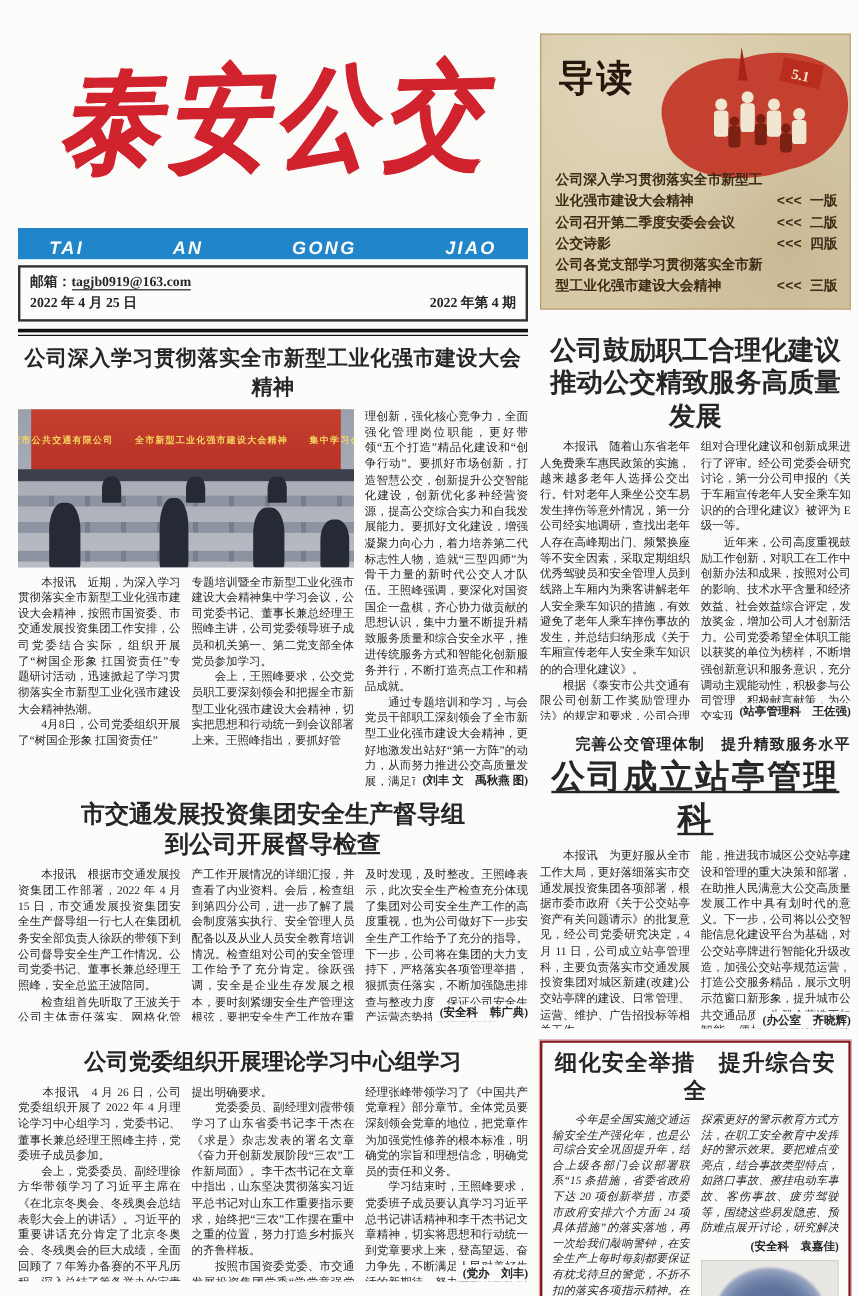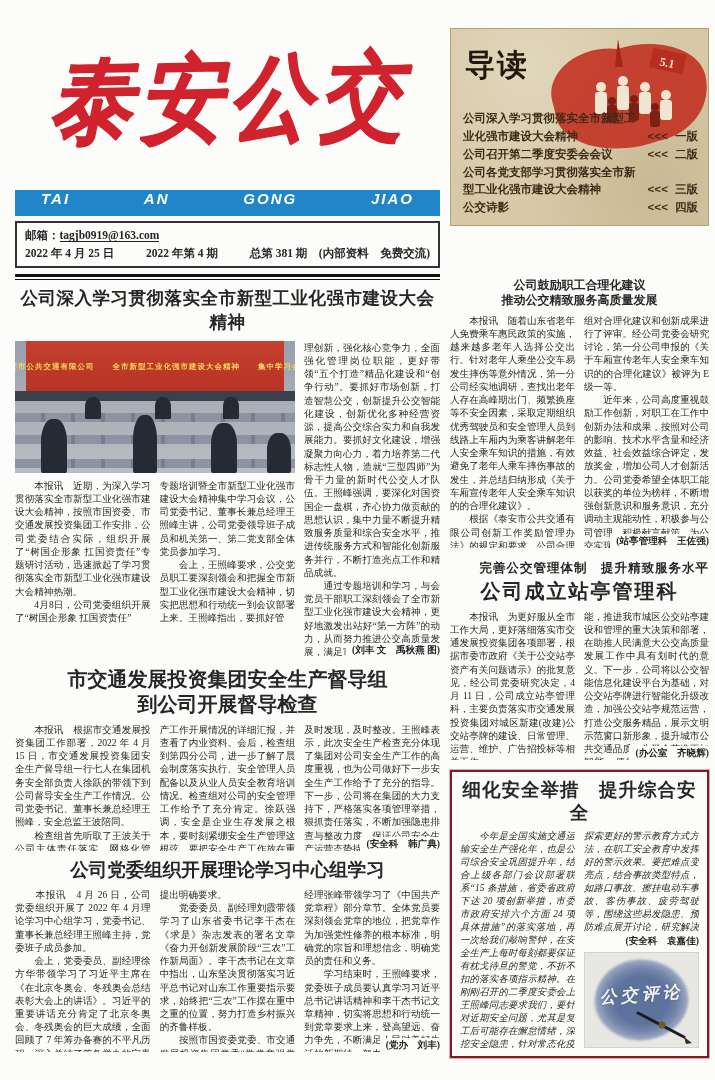--- a/index.html
+++ b/index.html
@@ -5,29 +5,29 @@
   * { margin:0; padding:0; box-sizing:border-box; }
   body { background:#888; font-family:"Liberation Serif", serif; }
   .page { width:715px; height:1080px; background:#fcfcfa; margin:0 auto; position:relative;
           padding:8px 6px 0 15px; overflow:hidden; color:#262626; }
   .top { display:flex; gap:10px; }
   .mast { width:425px; }
   .logo { height:182px; display:flex; align-items:center; justify-content:center; }
   .logo-text { font-family:"DejaVu Serif", serif; font-style:italic; font-weight:bold;
                color:#d0232e; font-size:84px; letter-spacing:6px; transform:scaleY(1.12) rotate(-1deg);
                text-shadow:1px 1px 0 #d0232e; white-space:nowrap; }
-  .bluebar { height:26px; background:#2186c9; display:flex; align-items:flex-start;
+  .bluebar { height:26px; background:#2186c9; display:flex; align-items:flex-end;
              justify-content:space-between; padding:0 26px; }
   .bluebar span { color:#fff; font-style:italic; font-weight:bold; font-size:15px;
                   font-family:"Liberation Sans", sans-serif; letter-spacing:2px; }
   .infobox { margin-top:5px; border:2px solid #333; padding:3px 8px; font-size:11.5px;
              font-weight:bold; line-height:1.6; }
   .infobox .row { display:flex; justify-content:space-between; }
   .email { border-bottom:1px solid #222; font-weight:bold; }
-  .daodu { flex:1; height:198px; margin-top:20px; background:#d7c9a6; border:1px solid #b5a074;
+  .daodu { flex:1; height:230px; margin-top:20px; background:#d7c9a6; border:1px solid #b5a074;
            position:relative; overflow:hidden;
            background-image:radial-gradient(circle at 30% 20%, rgba(255,255,255,.25), transparent 60%),
                             radial-gradient(circle at 80% 80%, rgba(120,90,50,.15), transparent 50%); }
   .daodu-title { position:absolute; left:14px; top:16px; font-size:30px; font-weight:900;
                  color:#24180e; font-family:"Liberation Sans", sans-serif; letter-spacing:2px; }
   .daodu-art { position:absolute; right:0; top:0; width:185px; height:135px; }
   .daodu-list { position:absolute; left:12px; right:10px; bottom:8px; }
   .daodu-item { display:flex; font-size:11.5px; font-weight:bold; color:#3d2b16;
                 line-height:1.55; }
   .daodu-item .lbl { flex:1; }
@@ -50,27 +50,27 @@
   .person { position:absolute; background:#262a35; border-radius:42% 42% 6% 6%; }
   .seatrow { position:absolute; left:0; width:100%; height:9px; background:repeating-linear-gradient(90deg,#8d93a0 0 26px,#787e8c 26px 30px); }
   .cols { display:flex; gap:9px; flex:1; overflow:hidden; }
   .coltxt { flex:1; font-size:9.6px; line-height:1.38; text-align:justify; white-space:pre-line; overflow:hidden; }
   .a1right { flex:1; position:relative; overflow:hidden; }
   .sig { position:absolute; right:0; bottom:0; background:#fcfcfa; font-weight:bold;
          font-size:9.6px; padding:1px 0 0 6px; }
   .h2a { font-size:20px; margin:10px 0 6px; }
   .abody { display:flex; gap:9px; position:relative; overflow:hidden; }
   .a2body { height:128px; }
-  .h3a { font-size:18.5px; margin:8px 0 6px; }
+  .h3a { font-size:18.5px; margin:24px 0 6px; }
   .a3body { height:164px; }
-  .r1h { font-size:12px; font-family:"Liberation Sans", sans-serif; font-weight:900;
+  .r1h { font-size:22px; font-family:"Liberation Sans", sans-serif; font-weight:900;
          margin:4px 0 6px;text-align:center; }
   .r1body { height:234px; }
   .rkick { text-align:right; font-size:12.5px; font-weight:bold; margin-top:12px; letter-spacing:1px; }
-  .r2h { font-size:20px; margin:2px 0 6px; letter-spacing:2px; }
+  .r2h { font-size:28px; margin:2px 0 6px; letter-spacing:2px;text-decoration:underline; }
   .r2body { height:150px; }
   .boxart { margin-top:10px; border:2px solid #7f1d1d; outline:1px solid #e4a7bc; padding:7px 8px 8px; }
   .boxh { font-size:18.5px; margin-bottom:5px; letter-spacing:1px; }
   .boxbody { display:flex; gap:9px; height:218px; }
   .boxbody .coltxt { font-style:italic; font-size:9.4px; }
   .bcol2 { flex:1; display:flex; flex-direction:column; overflow:hidden; }
   .bsig { text-align:right; font-weight:bold; font-size:9.6px; font-style:normal; margin:2px 0 4px; }
   .stamp { height:96px; background:#e9e7e3; border:1px solid #d5d2cc; position:relative; overflow:hidden; }
   .blob { position:absolute; left:8%; top:6%; width:84%; height:88%;
           background:radial-gradient(ellipse at 50% 50%, #5d729c 0 40%, #7487ab 55%, #9aa7c2 68%, transparent 72%);
@@ -97,21 +97,20 @@
       </div>
       <div class="infobox">
         <div class="row">
           <span>
             <span>邮箱：</span><span class="email">tagjb0919@163.com</span>
           </span>
         </div>
         <div class="row">
           <span>2022 年 4 月 25 日</span>
           <span>2022 年第 4 期</span>
-          <span>总第 381 期　(内部资料　免费交流)</span>
         </div>
       </div>
     </div>
 
     <div class="daodu">
       <div class="daodu-title">导读</div>
       <svg class="daodu-art" viewBox="0 0 185 135">
         <path d="M30,75 C20,45 55,15 95,20 C130,8 175,18 182,45 C190,75 170,105 135,112 C100,125 60,120 45,105 C32,96 34,88 30,75 Z" fill="#c23526" opacity="0.92"></path>
         <path d="M95,10 L100,38 L92,38 Z" fill="#a82417"></path>
         <rect x="128" y="22" width="34" height="20" fill="#b92d1e" transform="rotate(12 145 32)"></rect>
@@ -138,26 +137,26 @@
       <div class="daodu-list">
         <div class="daodu-item">
           <span class="lbl">公司深入学习贯彻落实全市新型工业化强市建设大会精神</span>
           <span class="ref">&lt;&lt;&lt; 一版</span>
         </div>
         <div class="daodu-item">
           <span class="lbl">公司召开第二季度安委会会议</span>
           <span class="ref">&lt;&lt;&lt; 二版</span>
         </div>
         <div class="daodu-item">
+          <span class="lbl">公交诗影</span>
+          <span class="ref">&lt;&lt;&lt; 四版</span>
+        </div>
+        <div class="daodu-item">
           <span class="lbl">公司各党支部学习贯彻落实全市新型工业化强市建设大会精神</span>
           <span class="ref">&lt;&lt;&lt; 三版</span>
-        </div>
-        <div class="daodu-item">
-          <span class="lbl">公交诗影</span>
-          <span class="ref">&lt;&lt;&lt; 四版</span>
         </div>
       </div>
     </div>
   </div>
 
   <div class="content">
 
     <div class="lcol">
       <div class="rule2"></div>
 

